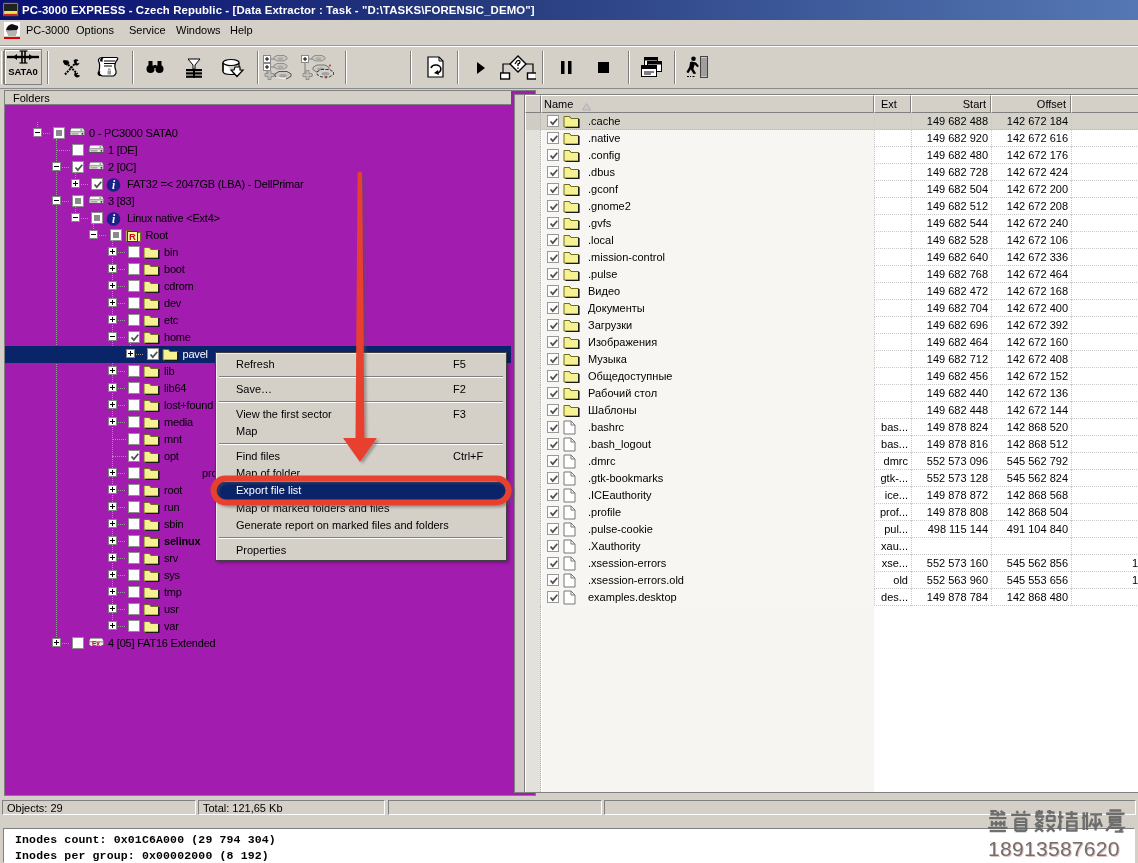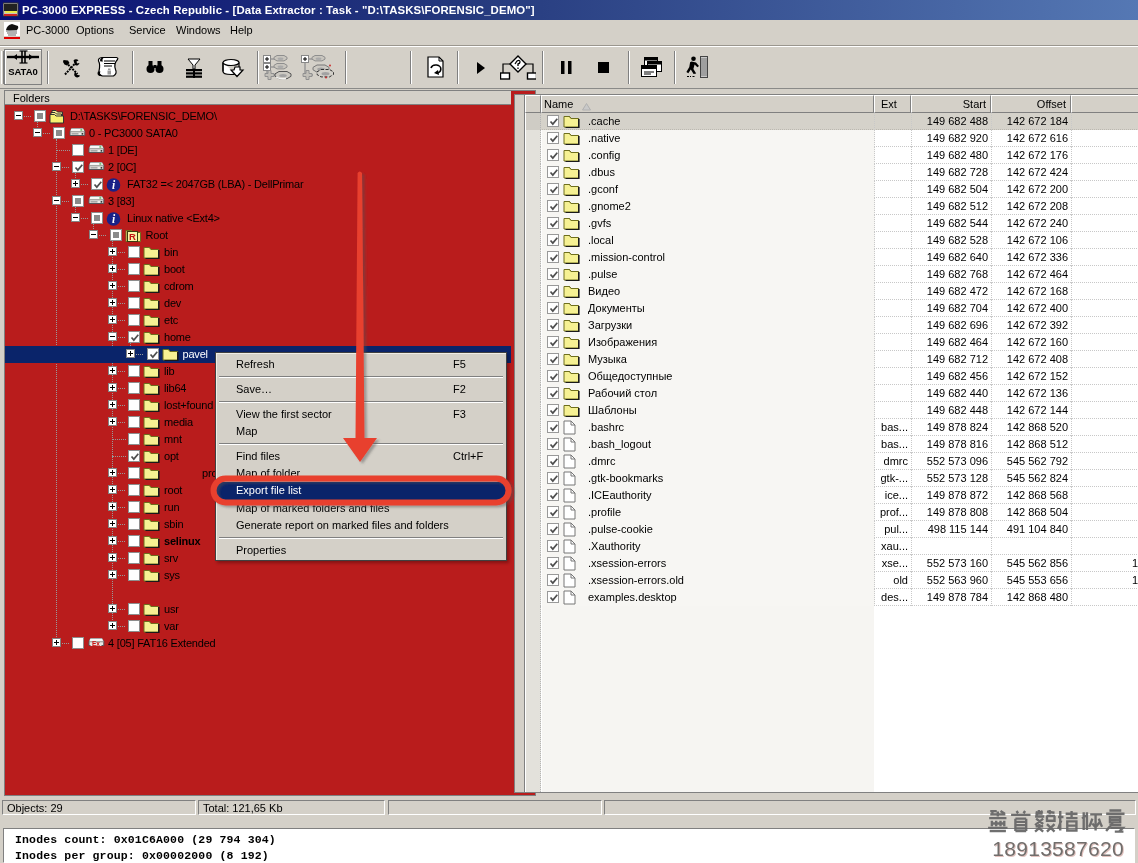--- a/index.html
+++ b/index.html
@@ -7,21 +7,21 @@
 .abs{position:absolute;}
 #titlebar{left:0;top:0;width:1138px;height:20px;background:linear-gradient(90deg,#0a1076 0%,#24387c 40%,#5578b4 100%);}
 #titlebar .txt{position:absolute;left:22px;top:4px;color:#fff;font-weight:bold;font-size:11.4px;letter-spacing:0.1px;white-space:pre;}
 #menubar{left:0;top:20px;width:1138px;height:25px;background:#d4d0c8;}
 .mitem{position:absolute;top:4px;font-size:11px;}
 #toolbar{left:0;top:45px;width:1138px;height:44px;background:#d4d0c8;border-top:1px solid #9a968e;border-bottom:1px solid #8a8a88;box-shadow:inset 0 1px 0 #fff;}
 .tsep{position:absolute;top:5px;height:33px;width:2px;border-left:1px solid #808080;border-right:1px solid #fff;}
 .ticon{position:absolute;}
 #satabtn{position:absolute;left:4px;top:3px;width:38px;height:36px;border:1px solid #808080;box-shadow:inset 1px 1px 0 #fff;text-align:center;}
 #satabtn .lbl{font-weight:bold;font-size:9.5px;margin-top:0px;letter-spacing:0px;}
-#leftpanel{left:4px;top:90px;width:532px;height:706px;background:#b91c1c;border:1px solid #808080;}
+#leftpanel{left:4px;top:90px;width:532px;height:706px;background:#a21caf;border:1px solid #808080;}
 #lp-caption{position:absolute;left:0;top:0;width:506px;height:14px;background:#d4d0c8;border-bottom:1px solid #808080;font-size:11px;padding-left:8px;padding-top:1px;}
 .trow{position:absolute;left:0;width:506px;height:17px;}
 .tsel{background:#0a246a;}
 .texp{position:absolute;width:9px;height:9px;background:#fff;border:1px solid #848484;}
 .texp i{position:absolute;left:1px;top:3px;width:5px;height:1px;background:#000;}
 .texp b{position:absolute;left:3px;top:1px;width:1px;height:5px;background:#000;}
 .tcb{position:absolute;width:12px;height:12px;background:#fff;border:1px solid #8e8e8e;}
 .tcb .g{position:absolute;left:2px;top:2px;width:6px;height:6px;background:#8a8a8a;}
 .ttxt{position:absolute;font-size:11px;letter-spacing:-0.2px;white-space:pre;top:2px;}
 .vln{position:absolute;width:1px;border-left:1px dotted #999;}
@@ -44,21 +44,21 @@
 .mrow .l{position:absolute;left:20px;top:2px;}
 .mrow .r{position:absolute;left:237px;top:2px;}
 .msep{height:8px;position:relative;}
 .msep i{position:absolute;left:3px;right:3px;top:3px;height:2px;border-top:1px solid #808080;border-bottom:1px solid #fff;display:block;}
 .mhl{background:#0a246a;color:#fff;height:18px;}
 #statusbar{left:0;top:798px;width:1138px;height:19px;background:#d4d0c8;}
 .scell{position:absolute;top:2px;height:15px;border:1px solid;border-color:#808080 #fff #fff #808080;font-size:11px;padding:1px 0 0 4px;}
 #console{left:3px;top:828px;width:1132px;height:35px;background:#fff;border:1px solid;border-color:#808080 #fff #fff #808080;}
 #console pre{font-family:"Liberation Mono",monospace;font-size:11.5px;font-weight:bold;line-height:15.5px;margin:3px 0 0 11px;color:#000;letter-spacing:0.15px;}
 #wm1{left:987px;top:809px;}
-#wm2{left:988px;top:837px;width:136px;text-align:right;font-size:21px;color:#716e6c;letter-spacing:0.3px;text-shadow:1px 1px 0 rgba(190,120,110,0.45);}
+#wm2{left:988px;top:837px;width:136px;text-align:left;font-size:21px;color:#716e6c;letter-spacing:0.3px;text-shadow:1px 1px 0 rgba(190,120,110,0.45);}
 </style></head><body>
 
 <div class="abs" id="titlebar">
 <svg class="abs" style="left:3px;top:2px" width="16" height="16">
  <rect x="0" y="1" width="15" height="13" fill="#c8c4bc" stroke="#333"></rect>
  <rect x="1" y="2" width="13" height="7" fill="#222"></rect>
  <path d="M2 9 h12 v2 h-12z" fill="#e8e848"></path>
  <rect x="1" y="12" width="13" height="2" fill="#cc2222"></rect>
 </svg>
 <div class="txt">PC-3000 EXPRESS - Czech Republic - [Data Extractor : Task - "D:\TASKS\FORENSIC_DEMO"]</div>
@@ -208,35 +208,20 @@
 </div>
 <div class="abs" id="leftpanel">
 <div id="lp-caption">Folders</div>
 <div class="vln" style="left:31.5px;top:31px;height:11px"></div>
 <div class="vln" style="left:50.5px;top:48px;height:504px"></div>
 <div class="vln" style="left:69.5px;top:82px;height:11px"></div>
 <div class="vln" style="left:69.5px;top:116px;height:11px"></div>
 <div class="vln" style="left:88px;top:133px;height:11px"></div>
 <div class="vln" style="left:106.5px;top:150px;height:385px"></div>
 <div class="vln" style="left:125px;top:252px;height:11px"></div>
-<div class="trow" style="top:16.5px">
-      <div class="hln" style="left:18.5px;top:8px;width:7px"></div>
-      <div class="texp" style="left:8.5px;top:3.5px">
-        <i></i>
-      </div>
-      <div class="tcb" style="left:29px;top:2.5px">
-        <div class="g"></div>
-      </div>
-      <div class="abs" style="left:44px;top:1px"><svg width="17" height="16">
-<path d="M3 1.5 h4 l1.5 1.5 h5 v6 H3z" fill="#f5ef90" stroke="#333"></path>
-<path d="M2 3.5 h4 l1.5 1.5 h5 v6 H2z" fill="#f5ef90" stroke="#333"></path>
-<path d="M1 5.5 h4.5 l1.5 1.5 h7.5 v7 H1z" fill="#f7f170" stroke="#333"></path>
-</svg></div>
-      <div class="ttxt" style="left:65px;">D:\TASKS\FORENSIC_DEMO\</div>
-    </div>
 <div class="trow" style="top:33.5px">
       <div class="hln" style="left:37.5px;top:8px;width:7px"></div>
       <div class="texp" style="left:27.5px;top:3.5px">
         <i></i>
       </div>
       <div class="tcb" style="left:48px;top:2.5px">
         <div class="g"></div>
       </div>
       <div class="abs" style="left:63px;top:1px"><svg width="18" height="13">
 <path d="M3.5 2.5 h11.5 l1.8 3 v4 H2 v-4 z" fill="#ecebe7" stroke="#55555a"></path>
@@ -610,20 +595,34 @@
         <i></i>
         <b></b>
       </div>
       <div class="tcb" style="left:123px;top:2.5px"></div>
       <div class="abs" style="left:138px;top:1px"><svg width="17" height="14">
 <path d="M1 2.5 h5.5 l1.5 2 h7.5 v8.5 H1 z" fill="#f6f193" stroke="#6f6f1d"></path>
 <path d="M15.8 5 v8.8 H2.5" fill="none" stroke="#1a1a1a" stroke-width="1.6"></path>
 <path d="M1 2.5 h5.5 l1.5 2 h7.5" fill="none" stroke="#6f6f1d"></path>
 </svg></div>
       <div class="ttxt" style="left:159px;">sys</div>
+    </div>
+<div class="trow" style="top:492.5px">
+      <div class="hln" style="left:112.5px;top:8px;width:7px"></div>
+      <div class="texp" style="left:102.5px;top:3.5px">
+        <i></i>
+        <b></b>
+      </div>
+      <div class="tcb" style="left:123px;top:2.5px"></div>
+      <div class="abs" style="left:138px;top:1px"><svg width="17" height="14">
+<path d="M1 2.5 h5.5 l1.5 2 h7.5 v8.5 H1 z" fill="#f6f193" stroke="#6f6f1d"></path>
+<path d="M15.8 5 v8.8 H2.5" fill="none" stroke="#1a1a1a" stroke-width="1.6"></path>
+<path d="M1 2.5 h5.5 l1.5 2 h7.5" fill="none" stroke="#6f6f1d"></path>
+</svg></div>
+      <div class="ttxt" style="left:159px;">tmp</div>
     </div>
 <div class="trow" style="top:509.5px">
       <div class="hln" style="left:112.5px;top:8px;width:7px"></div>
       <div class="texp" style="left:102.5px;top:3.5px">
         <i></i>
         <b></b>
       </div>
       <div class="tcb" style="left:123px;top:2.5px"></div>
       <div class="abs" style="left:138px;top:1px"><svg width="17" height="14">
 <path d="M1 2.5 h5.5 l1.5 2 h7.5 v8.5 H1 z" fill="#f6f193" stroke="#6f6f1d"></path>

